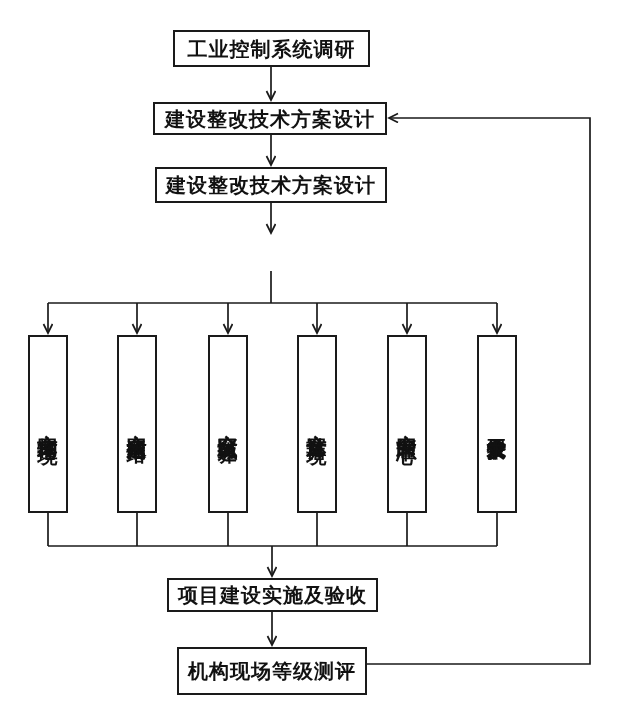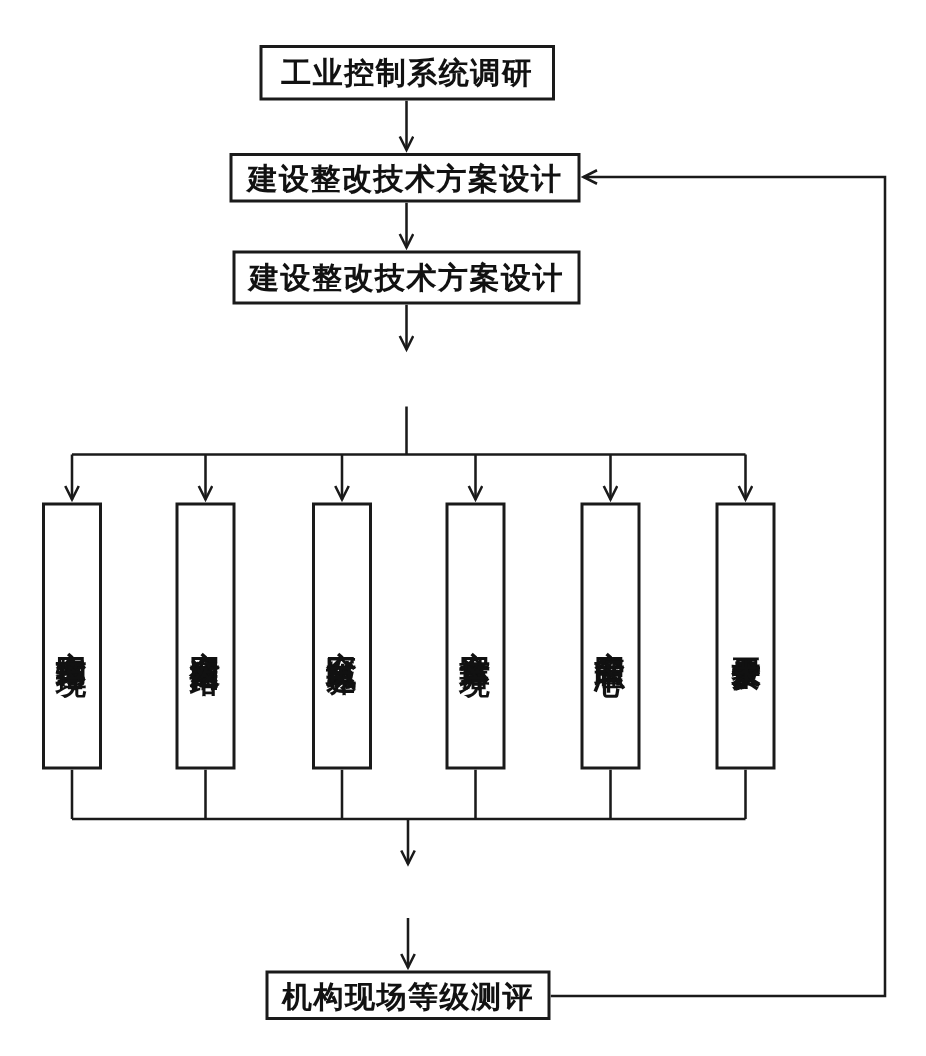--- a/index.html
+++ b/index.html
@@ -109,18 +109,21 @@
   </div>
 
   <div class="box vbox" style="left:387px; top:335px; width:40px; height:178px;">
     <span>安全管理中心</span>
   </div>
 
   <div class="box vbox tight" style="left:477px; top:335px; width:40px; height:178px;">
     <span>安全技术扩展要求</span>
   </div>
 
+  <div class="box" style="left:167px; top:578px; width:211px; height:34px;">
+    <span>项目建设实施及验收</span>
+  </div>
 
-  <div class="box" style="left:177px; top:647px; width:190px; height:33px;">
+  <div class="box" style="left:177px; top:647px; width:190px; height:48px;">
     <span>机构现场等级测评</span>
   </div>
 
 </div>
 
 </body></html>

